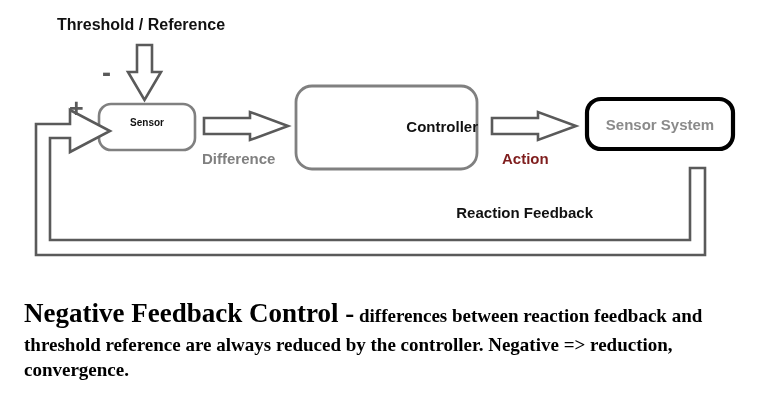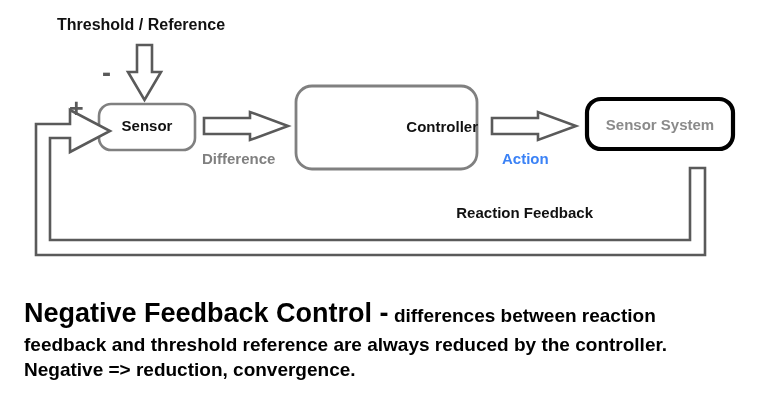--- a/index.html
+++ b/index.html
@@ -33,21 +33,21 @@
   }
 
   #label-threshold {
     left: 57px; top: 17px;
     font-size: 16px;
     color: #111111;
   }
   #label-sensor {
     left: 98px; top: 118px;
     width: 98px; text-align: center;
-    font-size: 15px;
+    font-size: 10px;
     color: #111111;
   }
   #label-controller {
     left: 295px; top: 119px;
     width: 183px; text-align: right;
     font-size: 15px;
     color: #111111;
   }
   #label-other-system {
     left: 586px; top: 117px;
@@ -57,21 +57,21 @@
   }
   #label-difference {
     left: 202px; top: 151px;
     font-size: 15px;
     color: #808080;
     text-align: right;
   }
   #label-action {
     left: 502px; top: 151px;
     font-size: 15px;
-    color: #3b82f6;
+    color: #7f1d1d;
   }
   #label-reaction-feedback {
     left: 193px; top: 205px;
     width: 400px; text-align: right;
     font-size: 15px;
     color: #111111;
   }
   #sign-minus {
     left: 102px; top: 60px;
     font-size: 27px;
@@ -83,21 +83,21 @@
     font-size: 25px;
     color: #5a5a5a;
     font-weight: bold;
   }
 
   #caption {
     position: absolute;
     left: 24px;
     top: 296px;
     width: 716px;
-    font-family: Liberation Sans, sans-serif;
+    font-family: Liberation Serif, serif;
     font-weight: bold;
     color: #000000;
     font-size: 19px;
     line-height: 1.32;
     text-align: left;
   }
   #caption .caption-head {
     font-size: 27px;
     font-weight: bold;
   }

